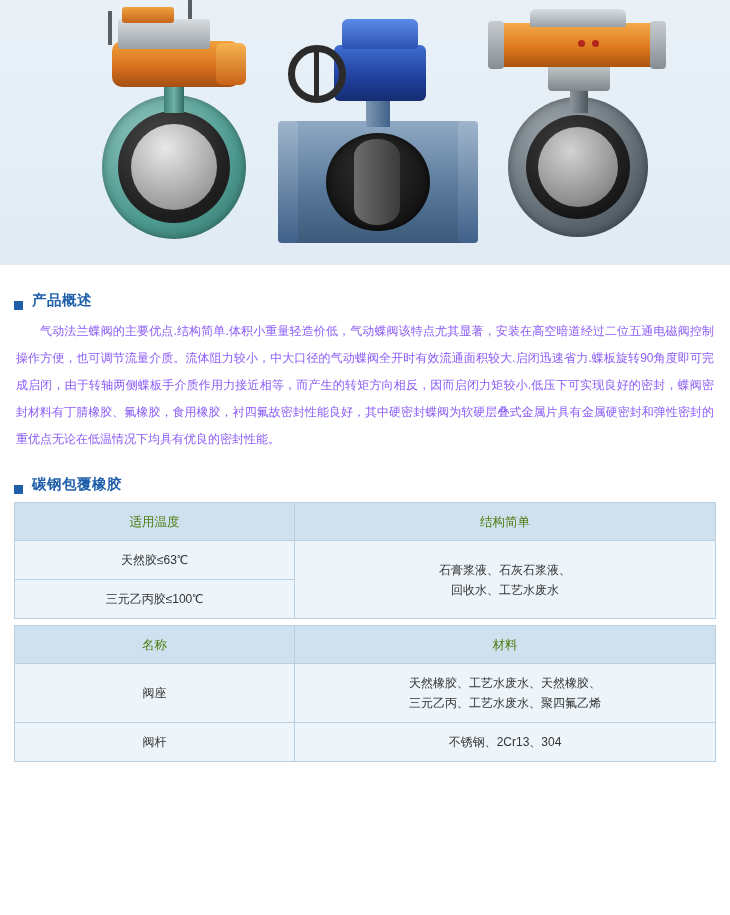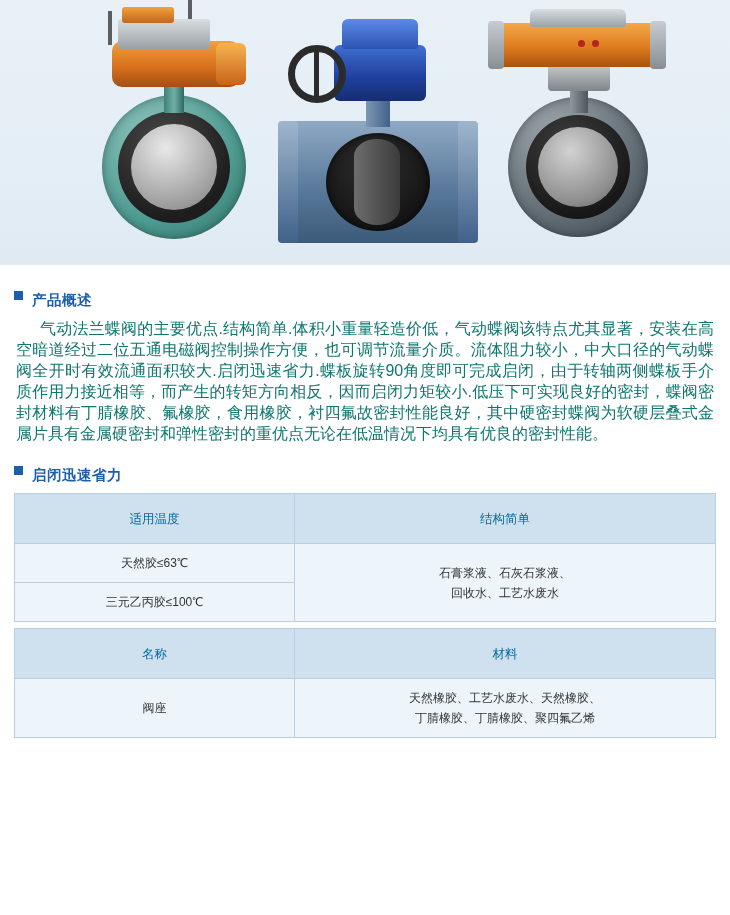--- a/index.html
+++ b/index.html
@@ -183,41 +183,41 @@
     background: #b3261e;
   }
   .v3 .dot1 { left: 96px; }
   .v3 .dot2 { left: 110px; }
 
   
   .content { padding: 0 14px; }
 
   .section-head {
     display: flex;
-    align-items: flex-start;
+    align-items: flex-end;
     margin: 22px 0 8px 0;
   }
   .section-head.first { margin-top: 26px; }
   .bullet {
     width: 9px; height: 9px;
     background: #1f5fa9;
     margin-right: 9px;
     flex: 0 0 auto;
   }
   .section-title {
     font-size: 14.5px;
     font-weight: bold;
     color: #1f5fa9;
     letter-spacing: .5px;
   }
 
   .para {
-    font-size: 16px;
-    line-height: 21px;
-    color: #0f766e;
+    font-size: 12px;
+    line-height: 27px;
+    color: #8b5cf6;
     text-indent: 24px;
     margin: 0 0 2px 0;
     text-align: justify;
     padding: 0 2px;
   }
 
   
   table {
     width: 702px;
     border-collapse: collapse;
@@ -228,22 +228,22 @@
   }
   table th, table td {
     border: 1px solid #b9cfe2;
     text-align: center;
     vertical-align: middle;
     line-height: 20px;
   }
   table th {
     background: #cfe0ee;
     font-weight: normal;
-    color: #0369a1;
-    height: 50px;
+    color: #4d7c0f;
+    height: 38px;
     font-size: 12.5px;
   }
   table td {
     background: #eef5fa;
     padding: 9px 6px;
   }
   .t1 col.c1 { width: 280px; }
   .t2 col.c1 { width: 280px; }
 </style>
 </head>
@@ -298,21 +298,21 @@
   <div class="content">
 
     <div class="section-head first">
       <span class="bullet"></span>
       <span class="section-title">产品概述</span>
     </div>
     <p class="para">气动法兰蝶阀的主要优点.结构简单.体积小重量轻造价低，气动蝶阀该特点尤其显著，安装在高空暗道经过二位五通电磁阀控制操作方便，也可调节流量介质。流体阻力较小，中大口径的气动蝶阀全开时有效流通面积较大.启闭迅速省力.蝶板旋转90角度即可完成启闭，由于转轴两侧蝶板手介质作用力接近相等，而产生的转矩方向相反，因而启闭力矩较小.低压下可实现良好的密封，蝶阀密封材料有丁腈橡胶、氟橡胶，食用橡胶，衬四氟故密封性能良好，其中硬密封蝶阀为软硬层叠式金属片具有金属硬密封和弹性密封的重优点无论在低温情况下均具有优良的密封性能。</p>
 
     <div class="section-head">
       <span class="bullet"></span>
-      <span class="section-title">启闭迅速省力</span>
+      <span class="section-title">碳钢包覆橡胶</span>
     </div>
 
     <table class="t1">
       <colgroup>
           <col class="c1">
           <col>
         </colgroup>
       <thead>
         <tr>
           <th>适用温度</th>
@@ -343,20 +343,26 @@
         <tr>
           <th>名称</th>
           <th>材料</th>
         </tr>
       </thead>
       <tbody>
         <tr>
           <td>阀座</td>
           <td>
             <div>天然橡胶、工艺水废水、天然橡胶、</div>
-            <div>丁腈橡胶、丁腈橡胶、聚四氟乙烯</div>
+            <div>三元乙丙、工艺水废水、聚四氟乙烯</div>
+          </td>
+        </tr>
+        <tr>
+          <td>阀杆</td>
+          <td>
+            <div>不锈钢、2Cr13、304</div>
           </td>
         </tr>
       </tbody>
     </table>
 
   </div>
 </div>
 
 </body></html>

